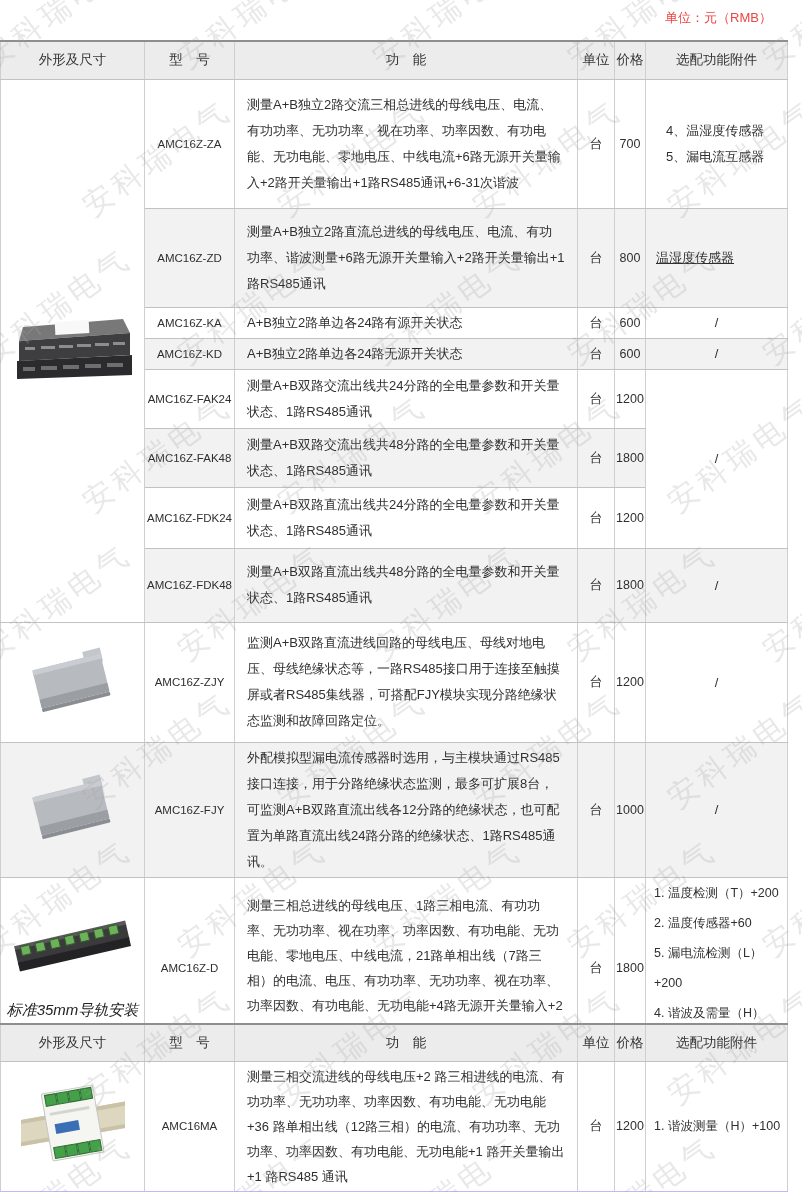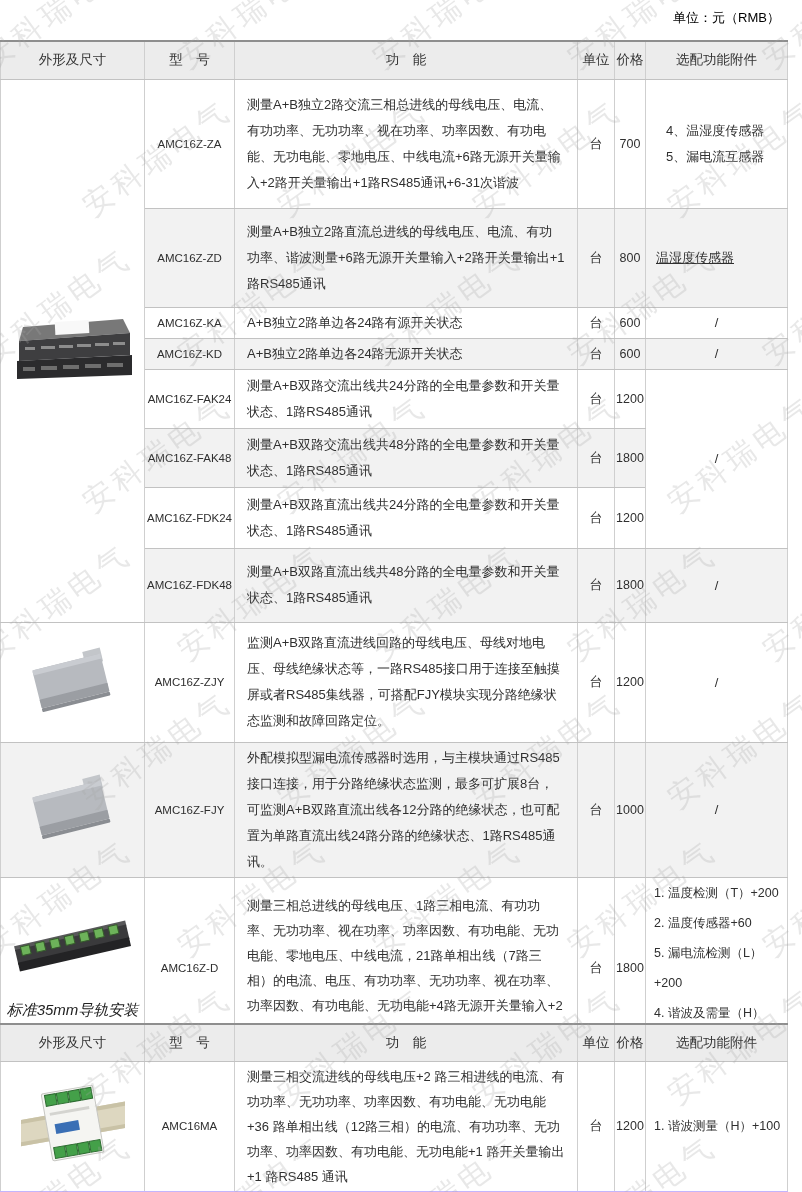--- a/index.html
+++ b/index.html
@@ -1,21 +1,21 @@
 <!DOCTYPE html>
 <html><head>
 <meta charset="utf-8">
 <style>
   html,body{margin:0;padding:0;}
   body{
     width:802px;height:1192px;position:relative;background:#fff;
     font-family:"Liberation Sans","DejaVu Sans",sans-serif;color:#333;
     overflow:hidden;
   }
-  .unit-note{position:absolute;top:9px;right:22px;font-size:13px;color:#000000;}
+  .unit-note{position:absolute;top:9px;right:30px;font-size:13px;color:#ef4444;}
   table{
     border-collapse:collapse;table-layout:fixed;position:absolute;left:0;width:787px;
     border-top:2px solid #8e8e8e;border-bottom:2px solid #c4b5fd;
   }
   #t1{top:40px}
   #t2{top:1023px}
   th,td{
     border:1px solid #cfcfcf;
     border-top-color:#c2c2c2;border-bottom-color:#c2c2c2;
     vertical-align:middle;font-size:13px;color:#2f2f2f;

